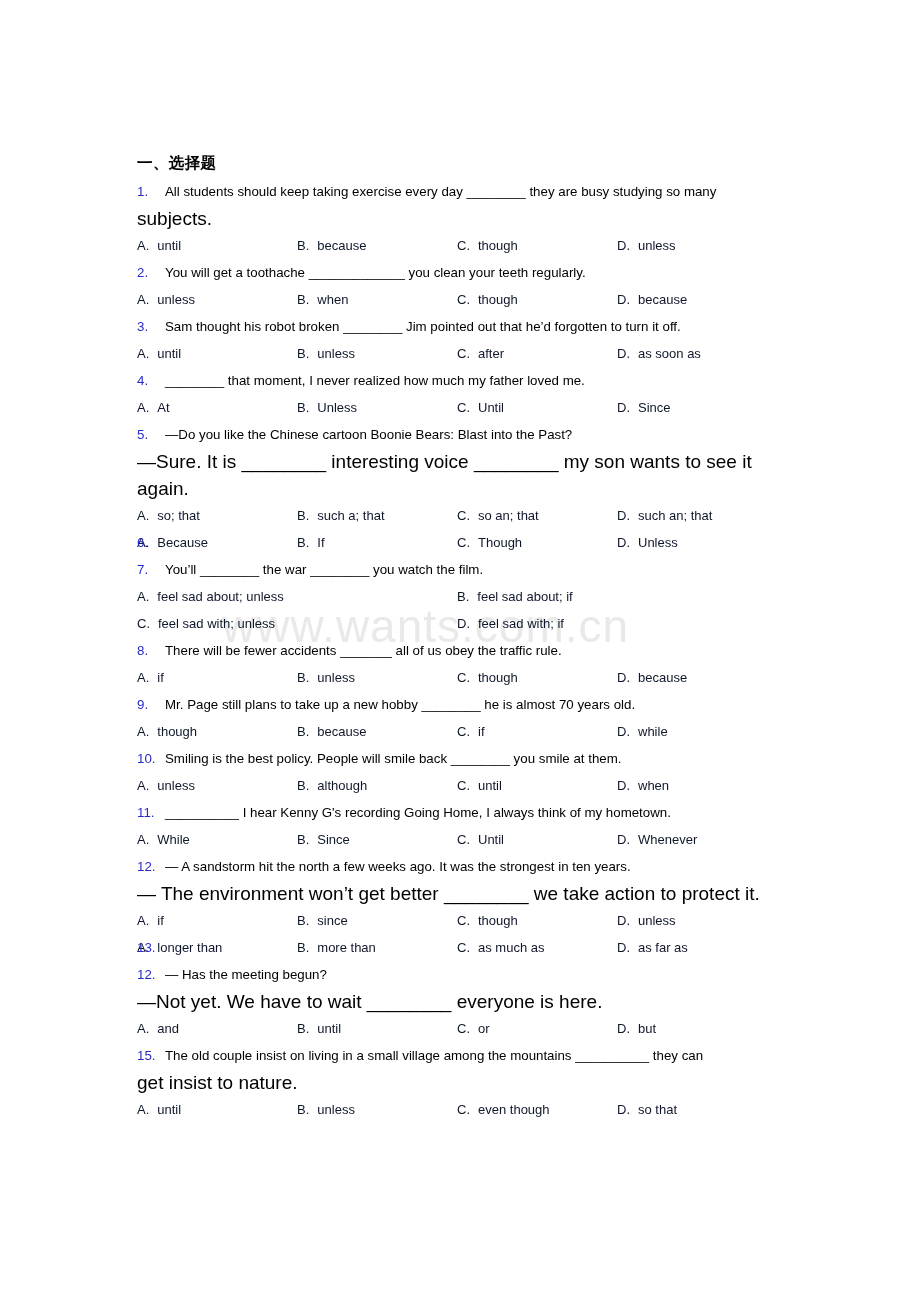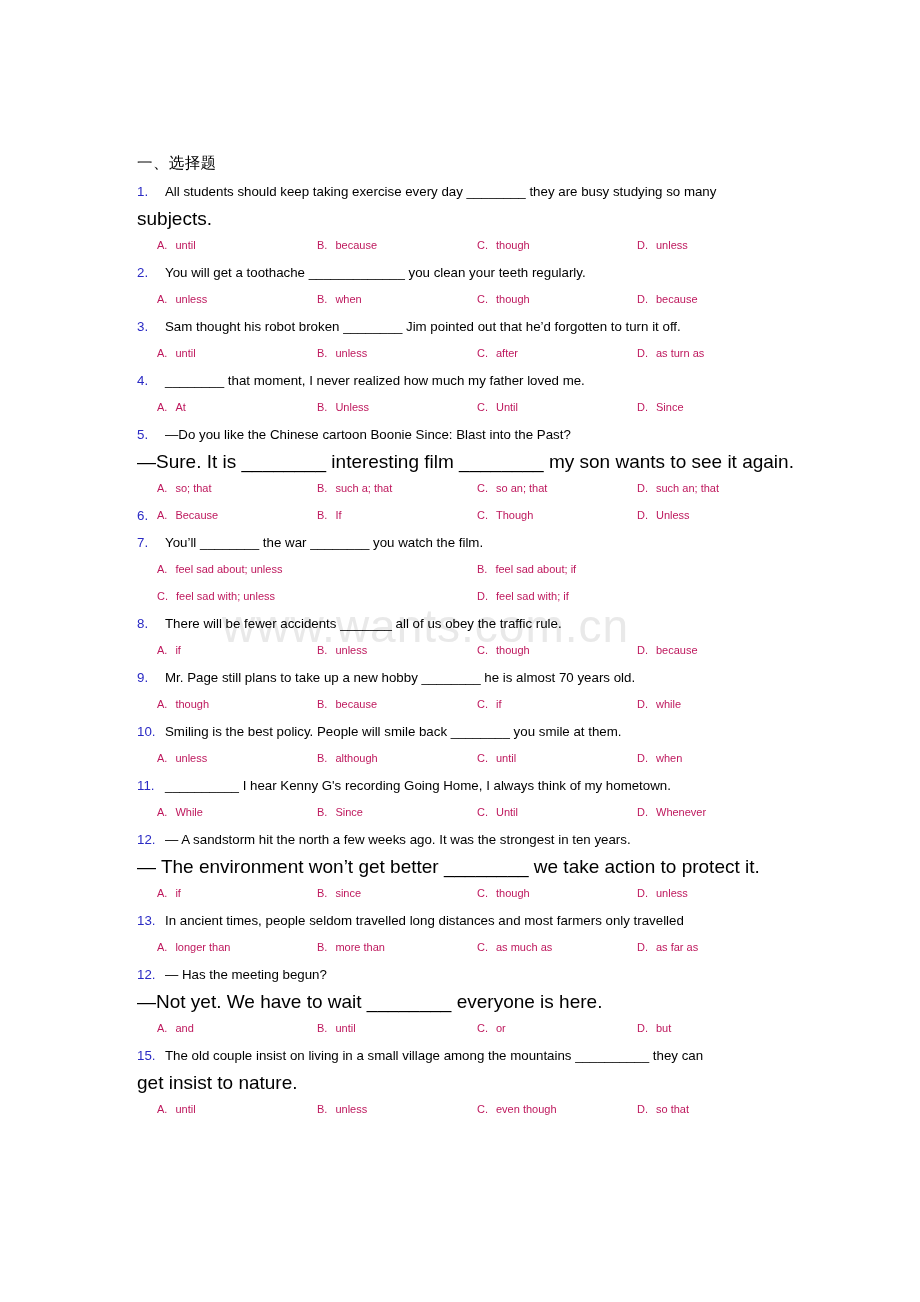--- a/index.html
+++ b/index.html
@@ -35,21 +35,21 @@
   }
   #content {
     position: absolute;
     left: 137px;
     top: 152px;
     width: 660px;
     z-index: 2;
   }
   .section-title {
     font-size: 15.5px;
-    font-weight: normal;
+    font-weight: bold;
     color: #000000;
     line-height: 22px;
     margin: 0 0 4px 0;
     letter-spacing: 0.4px;
   }
   .q-block {
     margin-bottom: 0;
   }
   .q-stem {
     font-size: 13.3px;
@@ -70,24 +70,23 @@
     font-size: 19px;
     color: #000000;
     line-height: 27px;
     padding-left: 0;
   }
   .q-cont.indent {
     padding-left: 28px;
   }
   .opts {
     display: flex;
-    font-size: 11px;
-    color: #be185d;
+    font-size: 13px;
+    color: #0f172a;
     line-height: 27px;
-    justify-content: flex-end;
   }
   .opts .opt {
     width: 160px;
     flex: 0 0 160px;
     white-space: nowrap;
   }
   .opts .opt .ltr {
     display: inline-block;
   }
   .opts.two-col {
@@ -130,35 +129,35 @@
             <div class="opt"><span class="ltr">C.</span><span class="opt-sep"></span><span>though</span></div>
             <div class="opt"><span class="ltr">D.</span><span class="opt-sep"></span><span>because</span></div>
           </div>
         </div>
         <div class="q-block">
           <div class="q-stem"><span class="q-num">3.</span><span>Sam thought his robot broken ________ Jim pointed out that he’d forgotten to turn it off.</span></div>
           <div class="opts">
             <div class="opt"><span class="ltr">A.</span><span class="opt-sep"></span><span>until</span></div>
             <div class="opt"><span class="ltr">B.</span><span class="opt-sep"></span><span>unless</span></div>
             <div class="opt"><span class="ltr">C.</span><span class="opt-sep"></span><span>after</span></div>
-            <div class="opt"><span class="ltr">D.</span><span class="opt-sep"></span><span>as turn as</span></div>
+            <div class="opt"><span class="ltr">D.</span><span class="opt-sep"></span><span>as soon as</span></div>
           </div>
         </div>
         <div class="q-block">
           <div class="q-stem"><span class="q-num">4.</span><span>________ that moment, I never realized how much my father loved me.</span></div>
           <div class="opts">
             <div class="opt"><span class="ltr">A.</span><span class="opt-sep"></span><span>At</span></div>
             <div class="opt"><span class="ltr">B.</span><span class="opt-sep"></span><span>Unless</span></div>
             <div class="opt"><span class="ltr">C.</span><span class="opt-sep"></span><span>Until</span></div>
             <div class="opt"><span class="ltr">D.</span><span class="opt-sep"></span><span>Since</span></div>
           </div>
         </div>
         <div class="q-block">
-          <div class="q-stem"><span class="q-num">5.</span><span>—Do you like the Chinese cartoon Boonie Since: Blast into the Past?</span></div>
-          <div class="q-cont">—Sure. It is ________ interesting film ________ my son wants to see it again.</div>
+          <div class="q-stem"><span class="q-num">5.</span><span>—Do you like the Chinese cartoon Boonie Bears: Blast into the Past?</span></div>
+          <div class="q-cont">—Sure. It is ________ interesting voice ________ my son wants to see it again.</div>
           <div class="opts">
             <div class="opt"><span class="ltr">A.</span><span class="opt-sep"></span><span>so; that</span></div>
             <div class="opt"><span class="ltr">B.</span><span class="opt-sep"></span><span>such a; that</span></div>
             <div class="opt"><span class="ltr">C.</span><span class="opt-sep"></span><span>so an; that</span></div>
             <div class="opt"><span class="ltr">D.</span><span class="opt-sep"></span><span>such an; that</span></div>
           </div>
         </div>
         <div class="q-block">
           <div class="q-stem"><span class="q-num">6.</span></div>
           <div class="opts">
@@ -217,21 +216,21 @@
           <div class="q-stem"><span class="q-num">12.</span><span>— A sandstorm hit the north a few weeks ago. It was the strongest in ten years.</span></div>
           <div class="q-cont">— The environment won’t get better ________ we take action to protect it.</div>
           <div class="opts">
             <div class="opt"><span class="ltr">A.</span><span class="opt-sep"></span><span>if</span></div>
             <div class="opt"><span class="ltr">B.</span><span class="opt-sep"></span><span>since</span></div>
             <div class="opt"><span class="ltr">C.</span><span class="opt-sep"></span><span>though</span></div>
             <div class="opt"><span class="ltr">D.</span><span class="opt-sep"></span><span>unless</span></div>
           </div>
         </div>
         <div class="q-block">
-          <div class="q-stem"><span class="q-num">13.</span><span>In ancient times, people seldom travelled long distances and most farmers only travelled</span></div>
+          <div class="q-stem"><span class="q-num">13.</span></div>
           <div class="opts">
             <div class="opt"><span class="ltr">A.</span><span class="opt-sep"></span><span>longer than</span></div>
             <div class="opt"><span class="ltr">B.</span><span class="opt-sep"></span><span>more than</span></div>
             <div class="opt"><span class="ltr">C.</span><span class="opt-sep"></span><span>as much as</span></div>
             <div class="opt"><span class="ltr">D.</span><span class="opt-sep"></span><span>as far as</span></div>
           </div>
         </div>
         <div class="q-block">
           <div class="q-stem"><span class="q-num">12.</span><span>— Has the meeting begun?</span></div>
           <div class="q-cont">—Not yet. We have to wait ________ everyone is here.</div>

